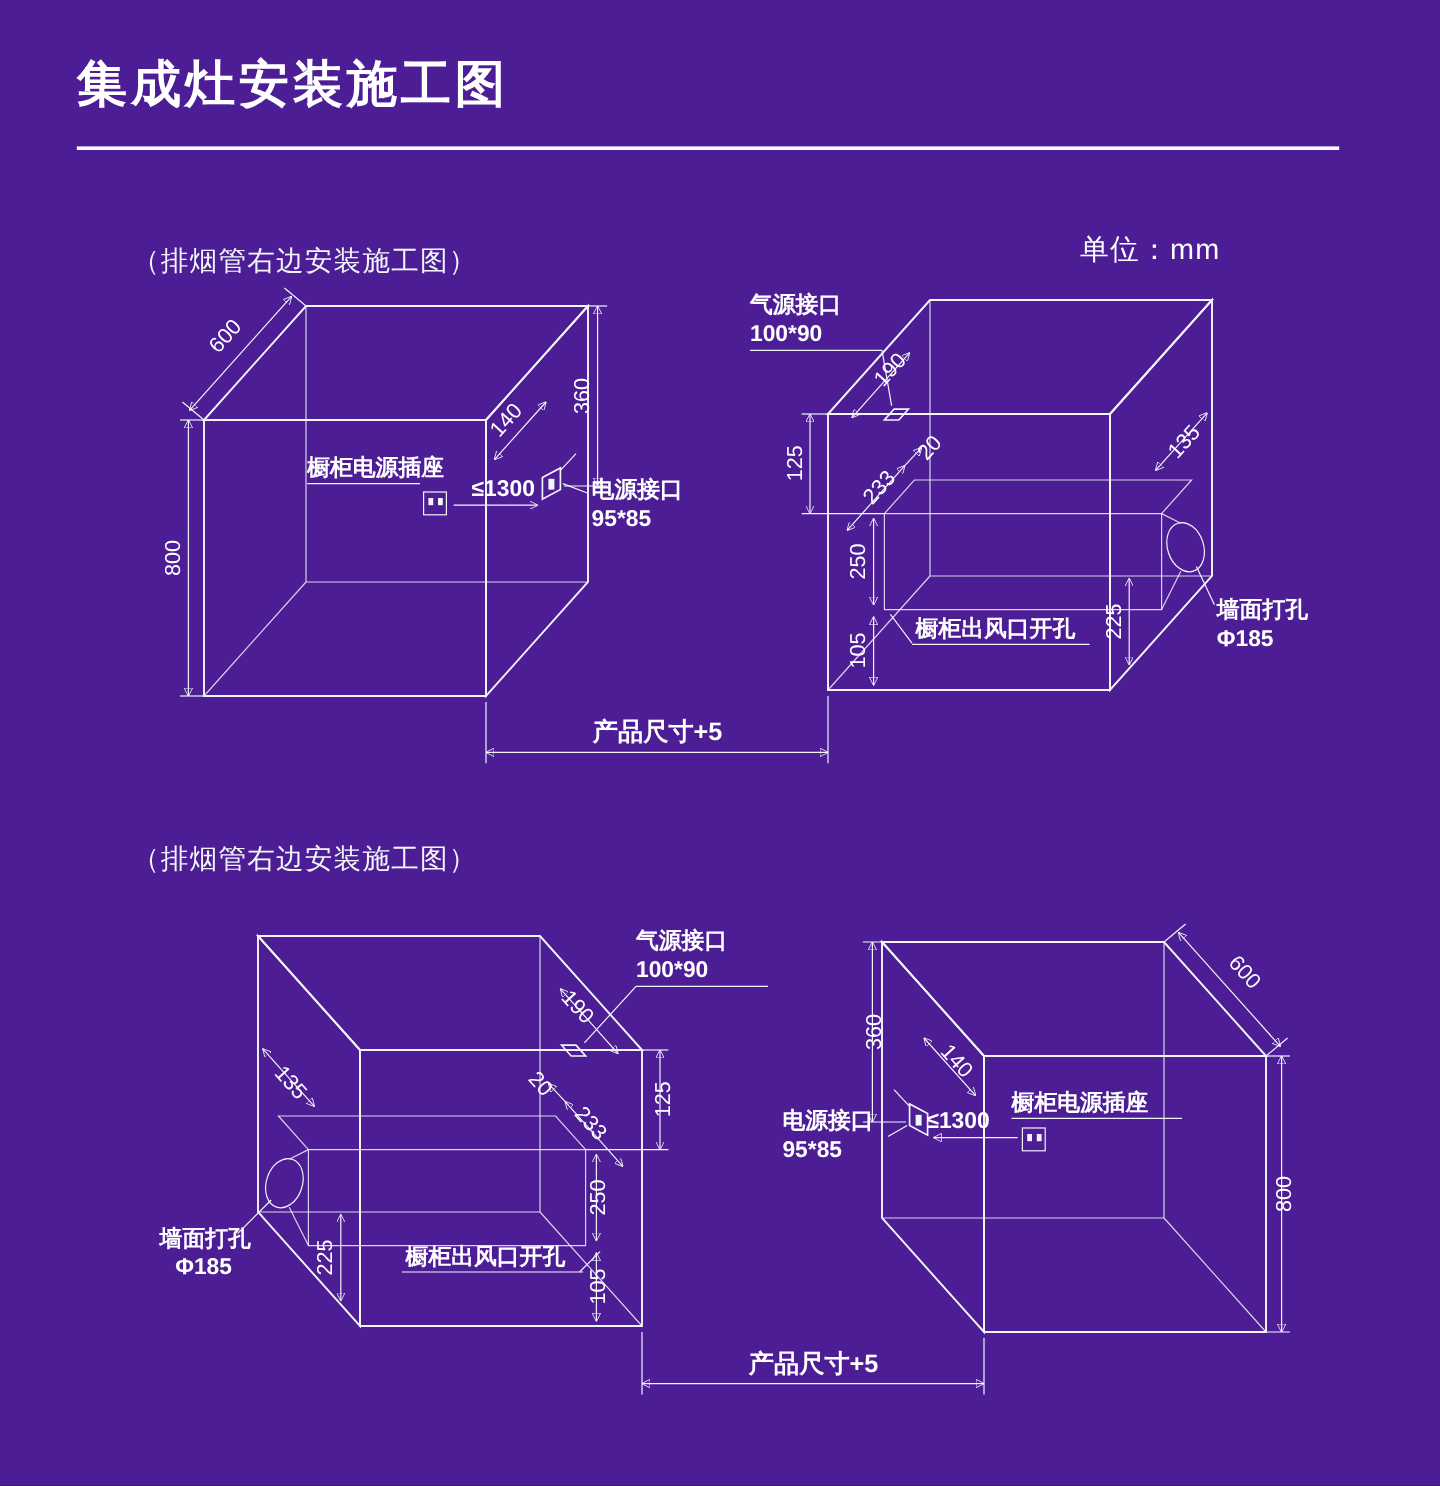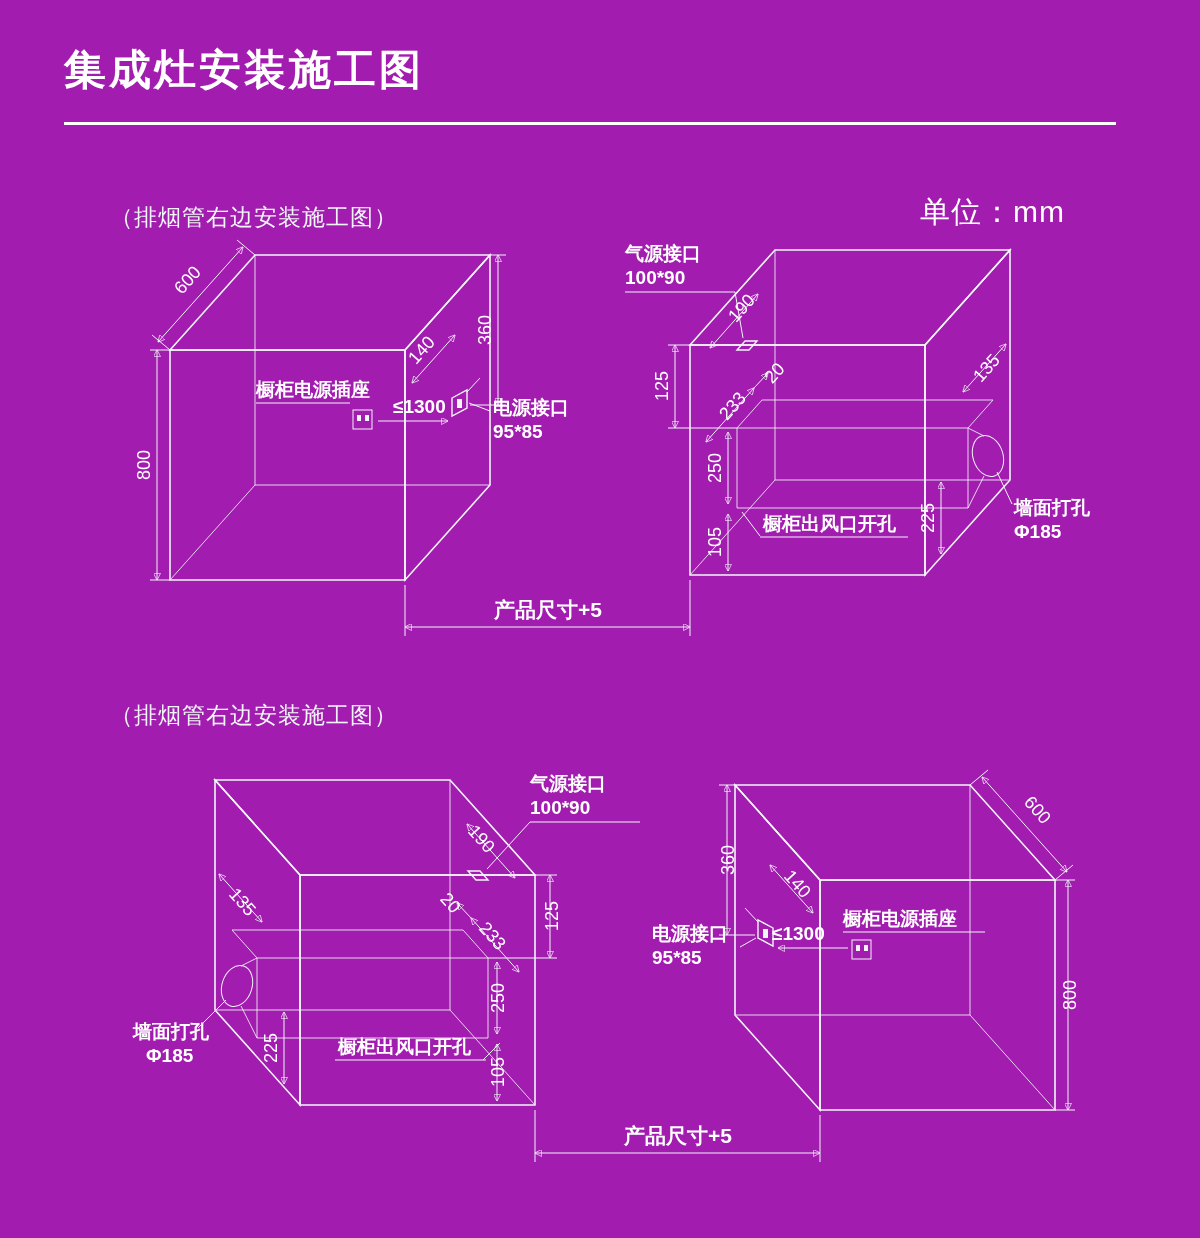--- a/index.html
+++ b/index.html
@@ -1,33 +1,33 @@
 <!DOCTYPE html>
 <html><head>
 <meta charset="utf-8">
 <style>
   html,body{margin:0;padding:0;}
   body{background:#090d12;}
   .page{
     position:relative;
     width:1200px;height:1238px;
-    background:#a21caf;
+    background:#4c1d95;
     overflow:hidden;
     font-family:"Liberation Sans","DejaVu Sans",sans-serif;
     color:#ffffff;
   }
   .title{
     position:absolute;left:64px;top:42px;margin:0;
     font-size:42px;font-weight:700;letter-spacing:3px;color:#ffffff;
   }
   .rule{
     position:absolute;left:64px;top:122px;width:1052px;height:3px;background:#ffffff;
   }
   .unit{
-    position:absolute;left:920px;top:192px;font-size:30px;color:#ffffff;letter-spacing:1px;
+    position:absolute;left:900px;top:192px;font-size:24px;color:#ffffff;letter-spacing:1px;
   }
   .sec-label{
     position:absolute;left:110px;font-size:23px;color:#f2f5f8;letter-spacing:1px;text-align:right;
   }
   .sec1{top:202px;}
   .sec2{top:700px;}
   svg.diag{position:absolute;left:0;}
   .diag1{top:180px;}
   .diag2{top:740px;}
   svg line, svg path, svg rect, svg ellipse{stroke:#f2f5f8;fill:none;}

